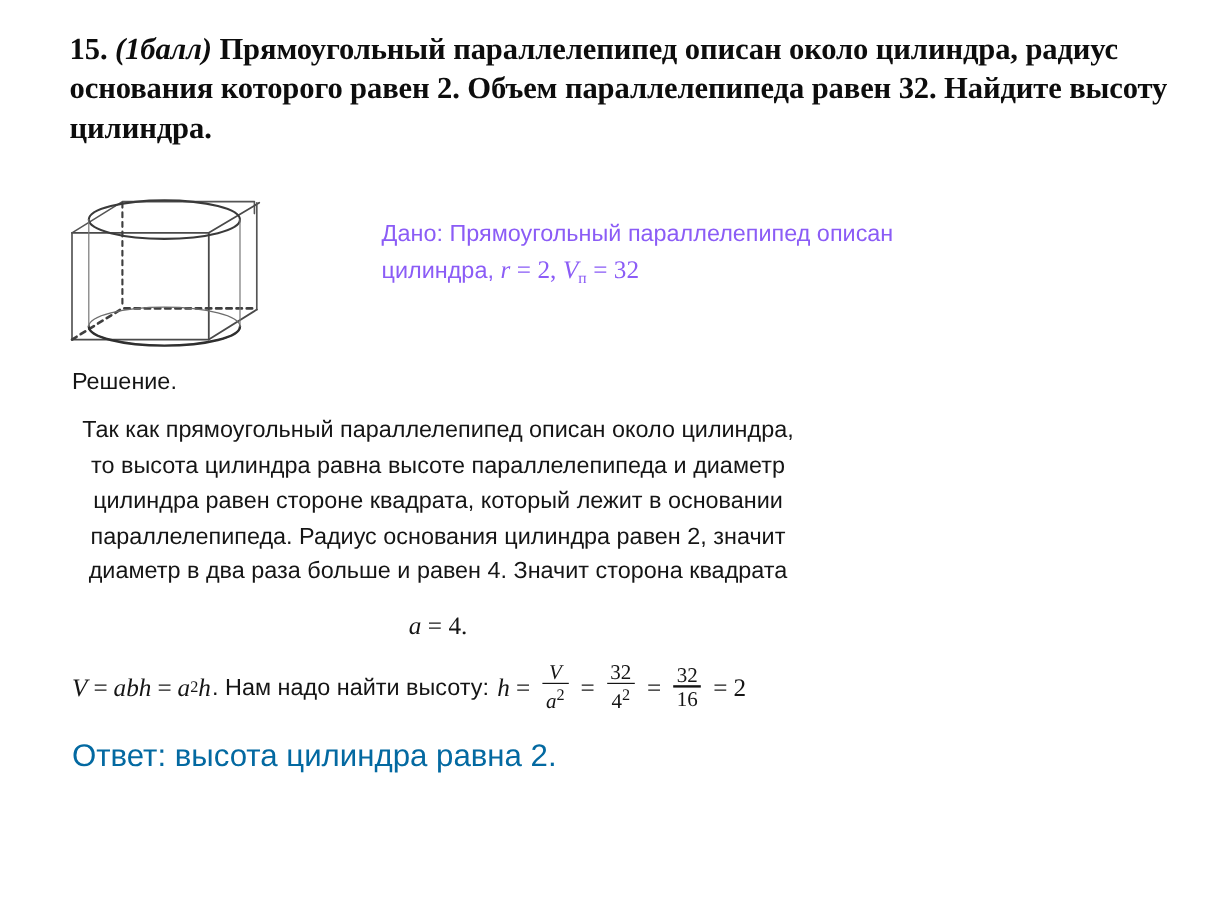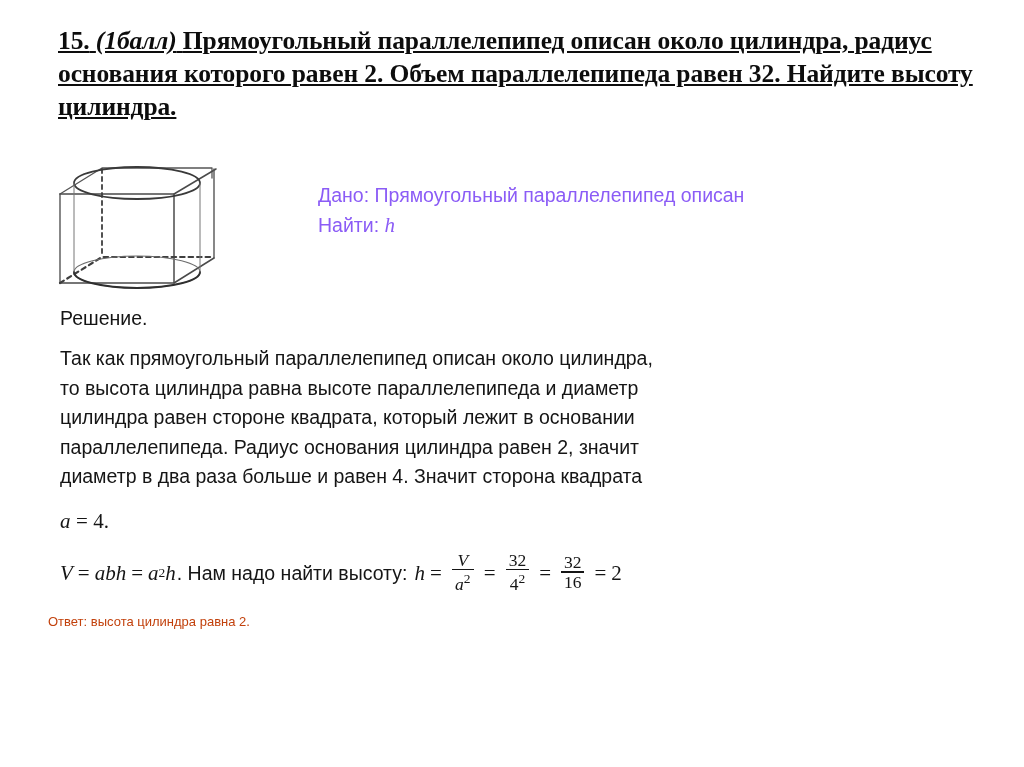--- a/index.html
+++ b/index.html
@@ -21,21 +21,20 @@
     position: absolute;
     left: 58px;
     top: 24px;
     width: 920px;
     font-family: "Liberation Serif", serif;
     font-weight: bold;
     font-size: 25.5px;
     line-height: 33px;
     color: #0d0d0d;
     letter-spacing: -0.1px;
-    text-decoration: underline;
   }
   #title-block .num { font-style: normal; }
   #title-block .pts { font-style: italic; }
 
   
   #figure-wrap {
     position: absolute;
     left: 56px;
     top: 156px;
     width: 190px;
@@ -86,21 +85,21 @@
     color: #151515;
   }
   #solution-body {
     position: absolute;
     left: 60px;
     top: 344px;
     width: 610px;
     font-size: 19.5px;
     line-height: 29.6px;
     color: #151515;
-    text-align: left;
+    text-align: center;
   }
   #solution-body .a-line {
     margin-top: 15px;
   }
 
   
   #formula-line {
     position: absolute;
     left: 60px;
     top: 552px;
@@ -141,24 +140,24 @@
   }
   .eqsym {
     font-family: "Liberation Serif", serif;
     font-size: 21px;
     margin: 0 5px;
   }
 
   
   #answer-line {
     position: absolute;
-    left: 48px;
+    left: 60px;
     top: 614px;
-    font-size: 13px;
-    color: #c2410c;
+    font-size: 26px;
+    color: #0369a1;
   }
 </style>
 </head>
 <body>
 
 <div id="title-block">
   <span class="num">15.</span>
   <span class="pts">(1балл)</span>
   <span>Прямоугольный параллелепипед описан около цилиндра, радиус основания которого равен 2. Объем параллелепипеда равен 32. Найдите высоту цилиндра.</span>
 </div>
@@ -191,22 +190,27 @@
     </g>
   </svg>
 </div>
 
 <div id="given-block">
   <div class="given-line">
     <span>Дано:</span>
     <span>Прямоугольный параллелепипед описан</span>
   </div>
   <div class="given-line">
-    <span>Найти:</span>
-    <span class="m">h</span>
+    <span>цилиндра,</span>
+    <span class="m">r</span>
+    <span class="mn">=</span>
+    <span class="mn">2</span><span class="mn">,</span>
+    <span class="m">V</span><span class="sub">п</span>
+    <span class="mn">=</span>
+    <span class="mn">32</span>
   </div>
 </div>
 
 <div id="solution-label">Решение.</div>
 
 <div id="solution-body">
   <span>Так как прямоугольный параллелепипед описан около цилиндра, то высота цилиндра равна высоте параллелепипеда и диаметр цилиндра равен стороне квадрата, который лежит в основании параллелепипеда. Радиус основания цилиндра равен 2, значит диаметр в два раза больше и равен 4. Значит сторона квадрата</span>
   <div class="a-line">
     <span class="m">a</span>
     <span class="mn">=</span>

